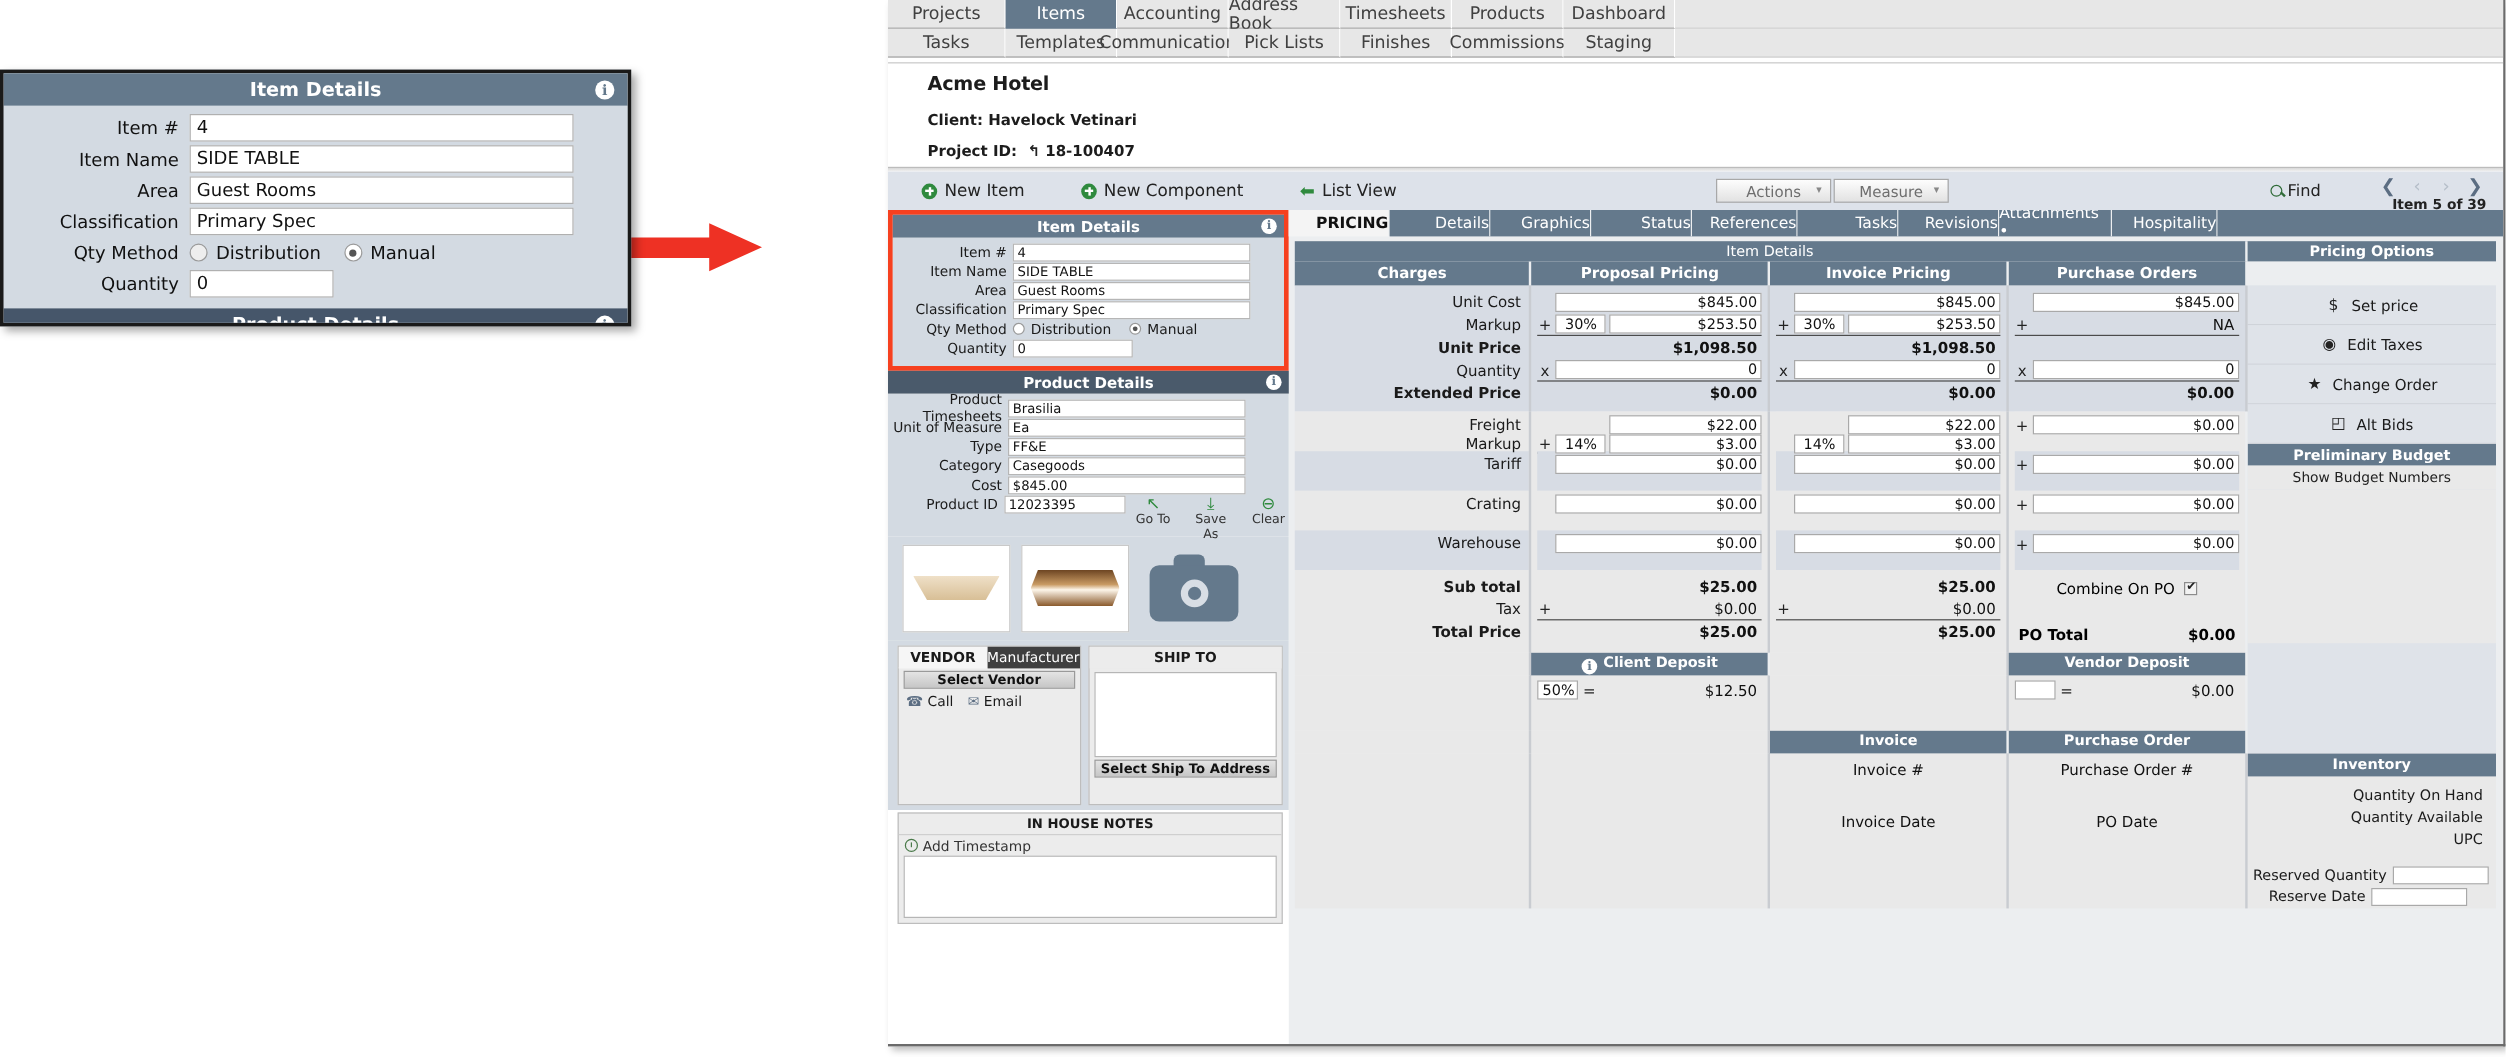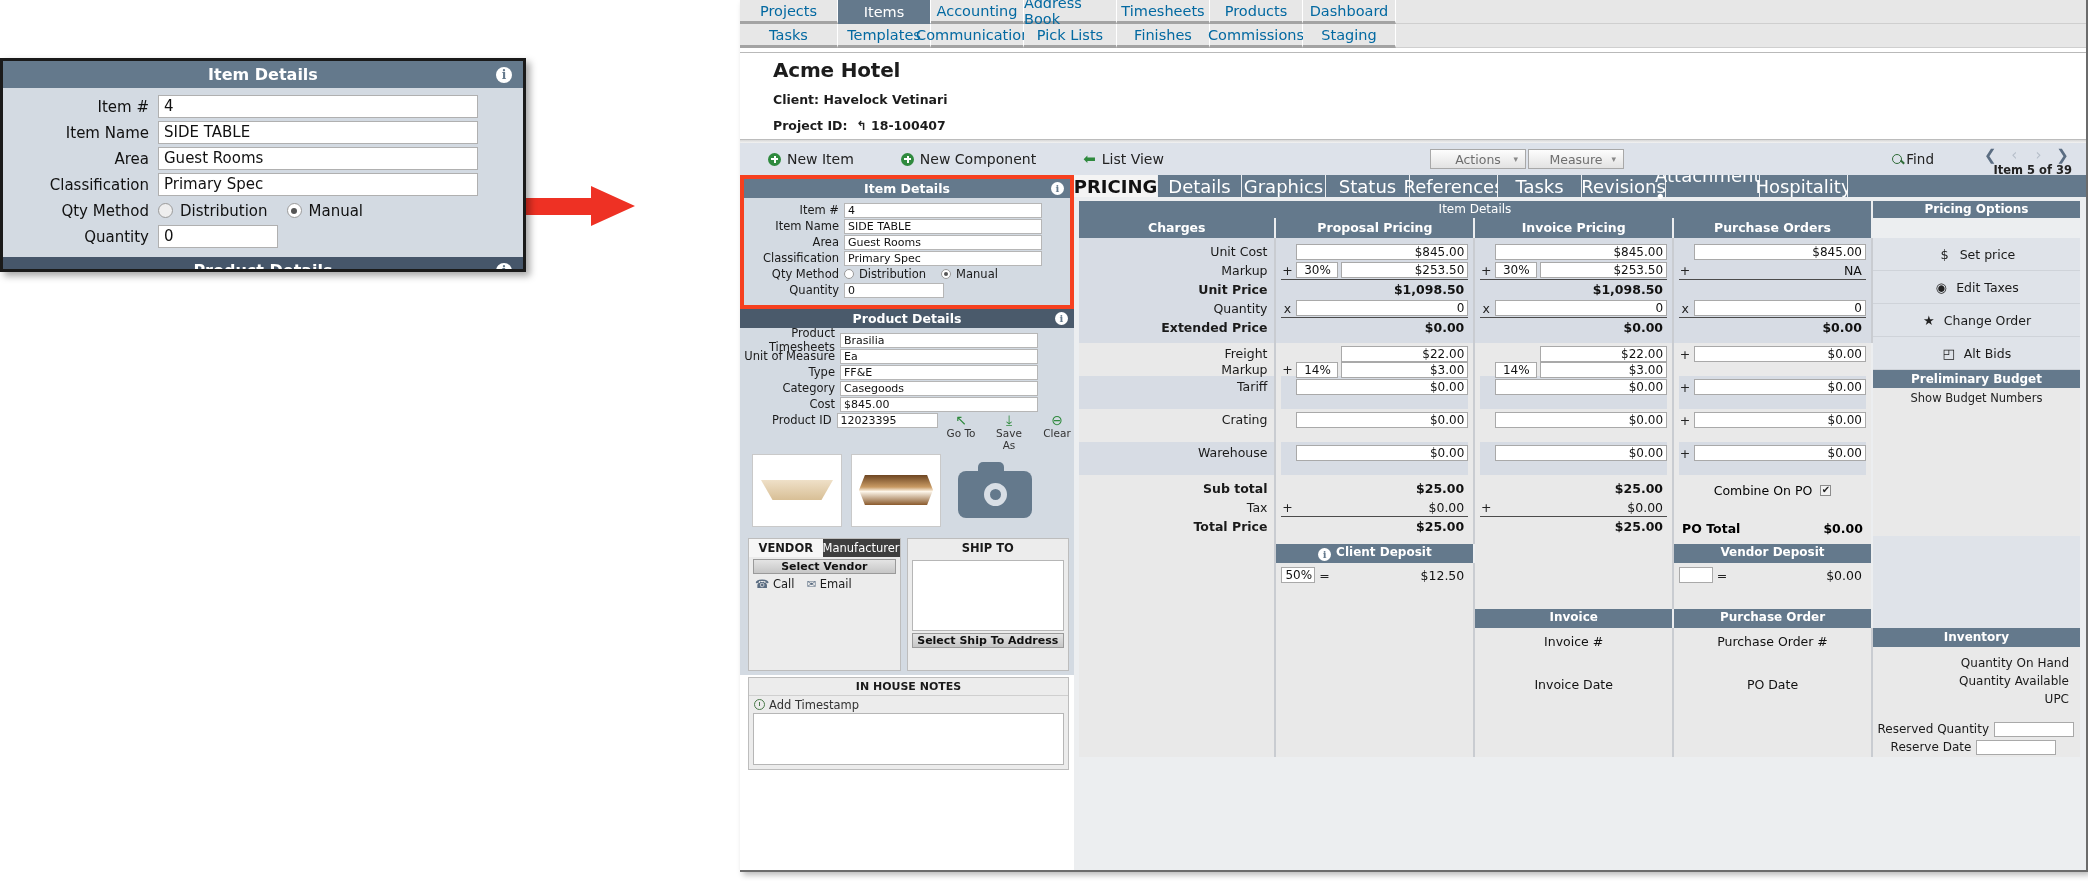--- a/index.html
+++ b/index.html
@@ -21,33 +21,33 @@
     border-bottom: 2px solid #6b6b6b;
     box-shadow: 3px 3px 6px rgba(0,0,0,0.28);
     overflow: hidden;
   }
 
   
   .navrow { display:flex; height:24px; width:100%; background:#e9e9e9; }
   .navtab {
     flex: 0 0 auto;
     display:flex; align-items:center; justify-content:center;
-    font-size: 14.5px; color:#0369a1;
+    font-size: 14.5px; color:#404040;
     background:#e7e7e7;
     border-right:1px solid #ffffff;
-    border-bottom:3px solid #a3a3a3;
+    border-bottom:1px solid #a3a3a3;
     height:24px;
   }
   .navtab.active { background:#64798c; color:#ffffff; border-bottom:1px solid #64798c;}
   .navfill { flex:1 1 auto; background:#e7e7e7; border-bottom:1px solid #cfcfcf;}
   .navsep { height:5px; background:#ffffff; border-bottom:1px solid #b9b9b9; }
 
   
   .projhead { padding: 6px 0 6px 33px; background:#ffffff; }
-  .projtitle { font-size:20px; font-weight:bold; color:#1c1c1c; letter-spacing:-0.2px; line-height:22px;}
+  .projtitle { font-size:16px; font-weight:bold; color:#1c1c1c; letter-spacing:-0.2px; line-height:22px;}
   .projline { font-size:12.5px; font-weight:bold; color:#1c1c1c; line-height:14px;margin-top:12px; }
   .hrshadow { height:4px; background:linear-gradient(#d8d8d8,#f3f3f3); border-top:1px solid #bcbcbc;}
 
   
   .toolbar {
     display:flex; align-items:center;
     height:32px; background:#dde2ea;
     padding-left: 28px; position:relative;
   }
   .tbtn { display:flex; align-items:center; gap:6px; font-size:14px; color:#222; margin-right:47px; }
@@ -153,22 +153,22 @@
   .notesbox { margin:2px 5px 0 8px; border:1px solid #bdbdbd; background:#ececec; }
   .nhead { font-size:11px; font-weight:bold; text-align:center; height:18px; line-height:18px; color:#1a1a1a; border-bottom:1px solid #cfcfcf;}
   .nstamp { font-size:11.5px; color:#333; padding:2px 0 1px 5px; display:flex; align-items:center; gap:4px;}
   .clockico { width:11px; height:11px; border:1.3px solid #4a7a4a; border-radius:50%; display:inline-block; position:relative;}
   .clockico::after { content:""; position:absolute; left:4.2px; top:1.5px; width:1.3px; height:4.5px; background:#4a7a4a;}
   .ntext { margin:0 4px 4px 4px; background:#fff; border:1px solid #b6b6b6; height:52px;}
 
   
   .rtabs { display:flex; height:22px; background:#eceef0; }
   .rtab {
-    display:flex; align-items:center; justify-content:center;
-    font-size:18px; color:#ffffff; background:#64798c;
+    display:flex; align-items:center; justify-content:flex-end;
+    font-size:13px; color:#ffffff; background:#64798c;
     border-right:1px solid #eceef0; height:22px;
   }
   .rtab.active { background:#f4f4f4; color:#111; font-weight:bold; }
 
   
   .pgridwrap { padding: 4px 6px 0 5px; }
   .pgrid { width:100%; border-collapse:collapse; table-layout:fixed; }
   .pgrid td, .pgrid th { vertical-align:top; padding:0; }
   .gbar { background:#64798c; color:#fff; font-size:12px; font-weight:normal; text-align:center; height:17px; line-height:17px;}
   .gbar.b { font-weight:bold; }

